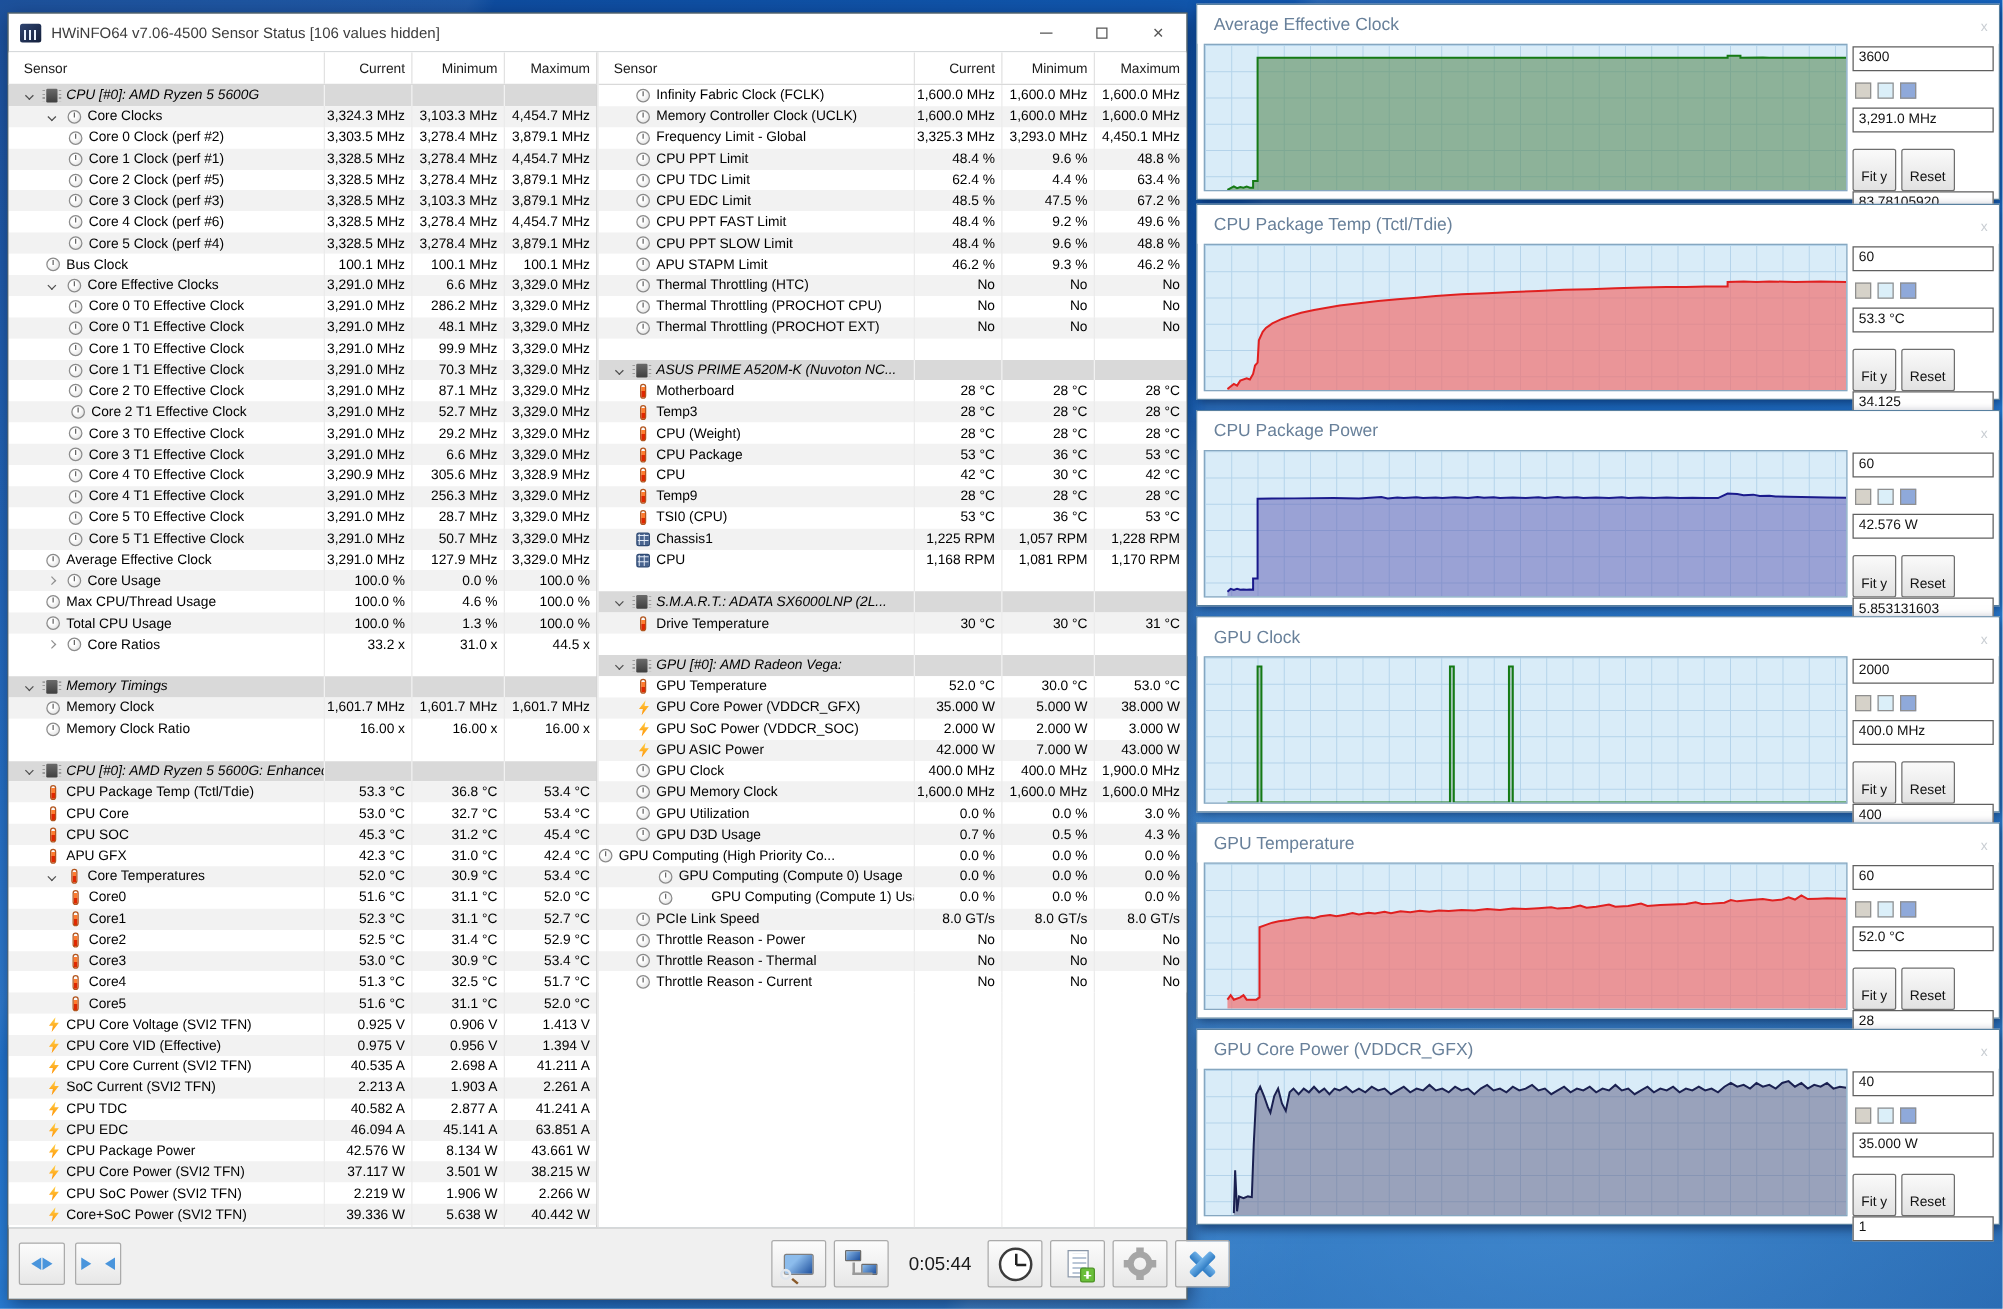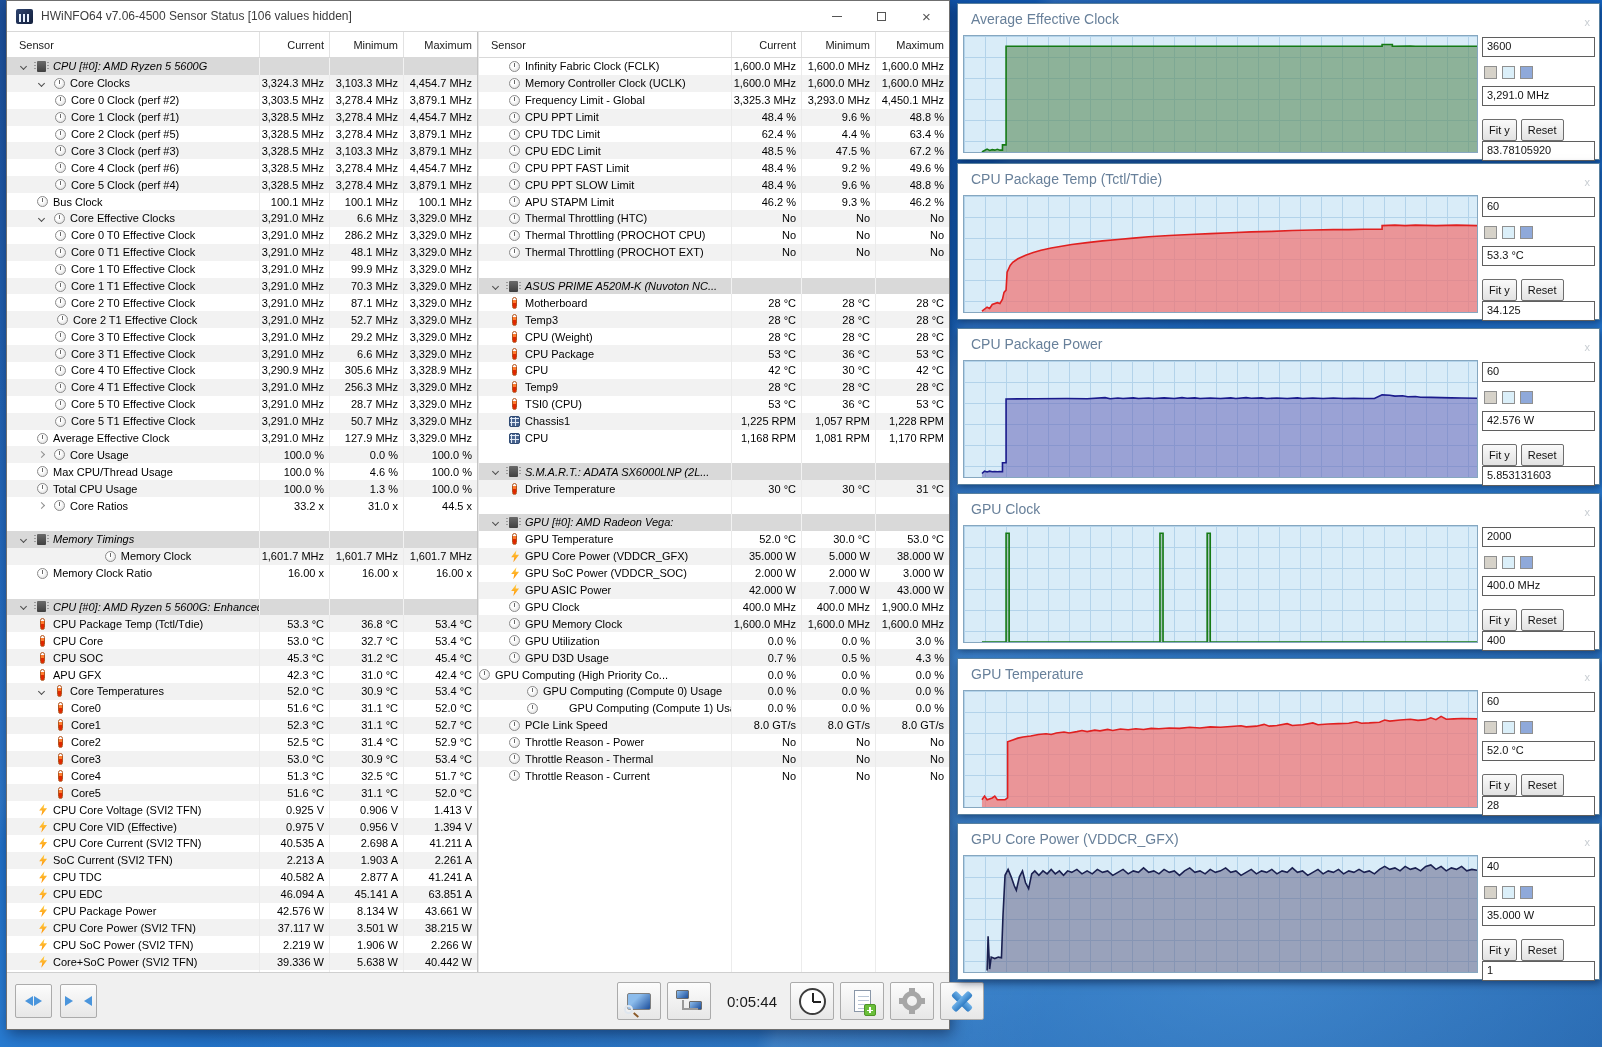--- a/index.html
+++ b/index.html
@@ -7,21 +7,21 @@
     font-family:"Liberation Sans", sans-serif; }
   body { position:relative;
     background:
       radial-gradient(120% 100% at 78% 92%, rgba(120,195,255,.45), transparent 55%),
       linear-gradient(115deg, rgba(255,255,255,.07) 18%, transparent 19%),
       linear-gradient(105deg, transparent 55%, rgba(255,255,255,.10) 56%, transparent 70%),
       linear-gradient(160deg,#0c4494 0%,#1565c0 38%,#2a7fd6 62%,#1257a6 85%,#0c4a96 100%);
   }
 
   
-  .mw { position:absolute; left:6px; top:0; width:944px; height:1030px;
+  .mw { position:absolute; left:6px; top:10px; width:944px; height:1030px;
     background:#0c4a6e; border:1px solid #6f6f6f; box-shadow:2px 4px 14px rgba(0,10,40,.5); }
   .mw-title { height:30px; display:flex; align-items:center; padding-left:9px;
     font-size:12px; color:#333; background:#fff; }
   .app-ico { width:17px; height:15px; border-radius:2px; margin-right:8px; flex:none;
     background:linear-gradient(135deg,#2e4470,#131f3b); position:relative; }
   .app-ico::after { content:""; position:absolute; left:3px; right:3px; bottom:2px; height:8px;
     background:repeating-linear-gradient(90deg,#e8f2ff 0 2px, transparent 2px 4px); }
   .mw-title-text { flex:1; color:#3c3c3c; }
   .wc { width:45px; height:29px; display:flex; align-items:center; justify-content:center; }
   .wc-min i { display:block; width:10px; height:1px; background:#555; }
@@ -134,21 +134,21 @@
   .gpanel { position:absolute; right:4px; width:113px; top:31px; bottom:6px;
     display:flex; flex-direction:column; }
   .vbox { height:20px; border:1px solid #5f5f5f; background:#fff; font-size:11px; color:#111;
     padding:2px 4px; overflow:hidden; white-space:nowrap; flex:none; }
   .vbox-bottom { margin-top:auto; }
   .swatches { display:flex; gap:5px; margin:9px 0 0 2px; flex:none; }
   .sw { width:13px; height:13px; border:1px solid #8f8f8f; display:inline-block; }
   .sw1 { background:#d6d2c9; } .sw2 { background:#dbeff9; } .sw3 { background:#8fa9da; }
   .cbox { margin-top:7px; }
   .gbtns { display:flex; gap:4px; margin-top:13px; flex:none; }
-  .gbtn { height:22px; padding:4px 6px; font-size:11px; font-family:"Liberation Sans",sans-serif;
+  .gbtn { height:22px; padding:16px 6px; font-size:11px; font-family:"Liberation Sans",sans-serif;
     border:1px solid #6e6e6e; border-radius:2px; background:linear-gradient(#fafafa,#e2e2e2); color:#111; }
 </style>
 </head>
 <body>
 
 <div class="mw">
   <div class="mw-title">
     <span class="app-ico"></span>
     <span class="mw-title-text">HWiNFO64 v7.06-4500 Sensor Status [106 values hidden]</span>
     <span class="wc wc-min">
@@ -429,21 +429,21 @@
             <div class="cell label" style="padding-left: 12px;">
               <span class="chev down"></span>
               <span class="ic chip"></span>
               <span class="lbltxt">Memory Timings</span>
             </div>
             <div class="cell val"></div>
             <div class="cell val"></div>
             <div class="cell val"></div>
           </div>
           <div class="trow alt">
-            <div class="cell label" style="padding-left: 30px; justify-content: center;">
+            <div class="cell label" style="padding-left: 30px;">
               <span class="ic clock"></span>
               <span class="lbltxt">Memory Clock</span>
             </div>
             <div class="cell val">1,601.7 MHz</div>
             <div class="cell val">1,601.7 MHz</div>
             <div class="cell val">1,601.7 MHz</div>
           </div>
           <div class="trow">
             <div class="cell label" style="padding-left: 30px;">
               <span class="ic clock"></span>

